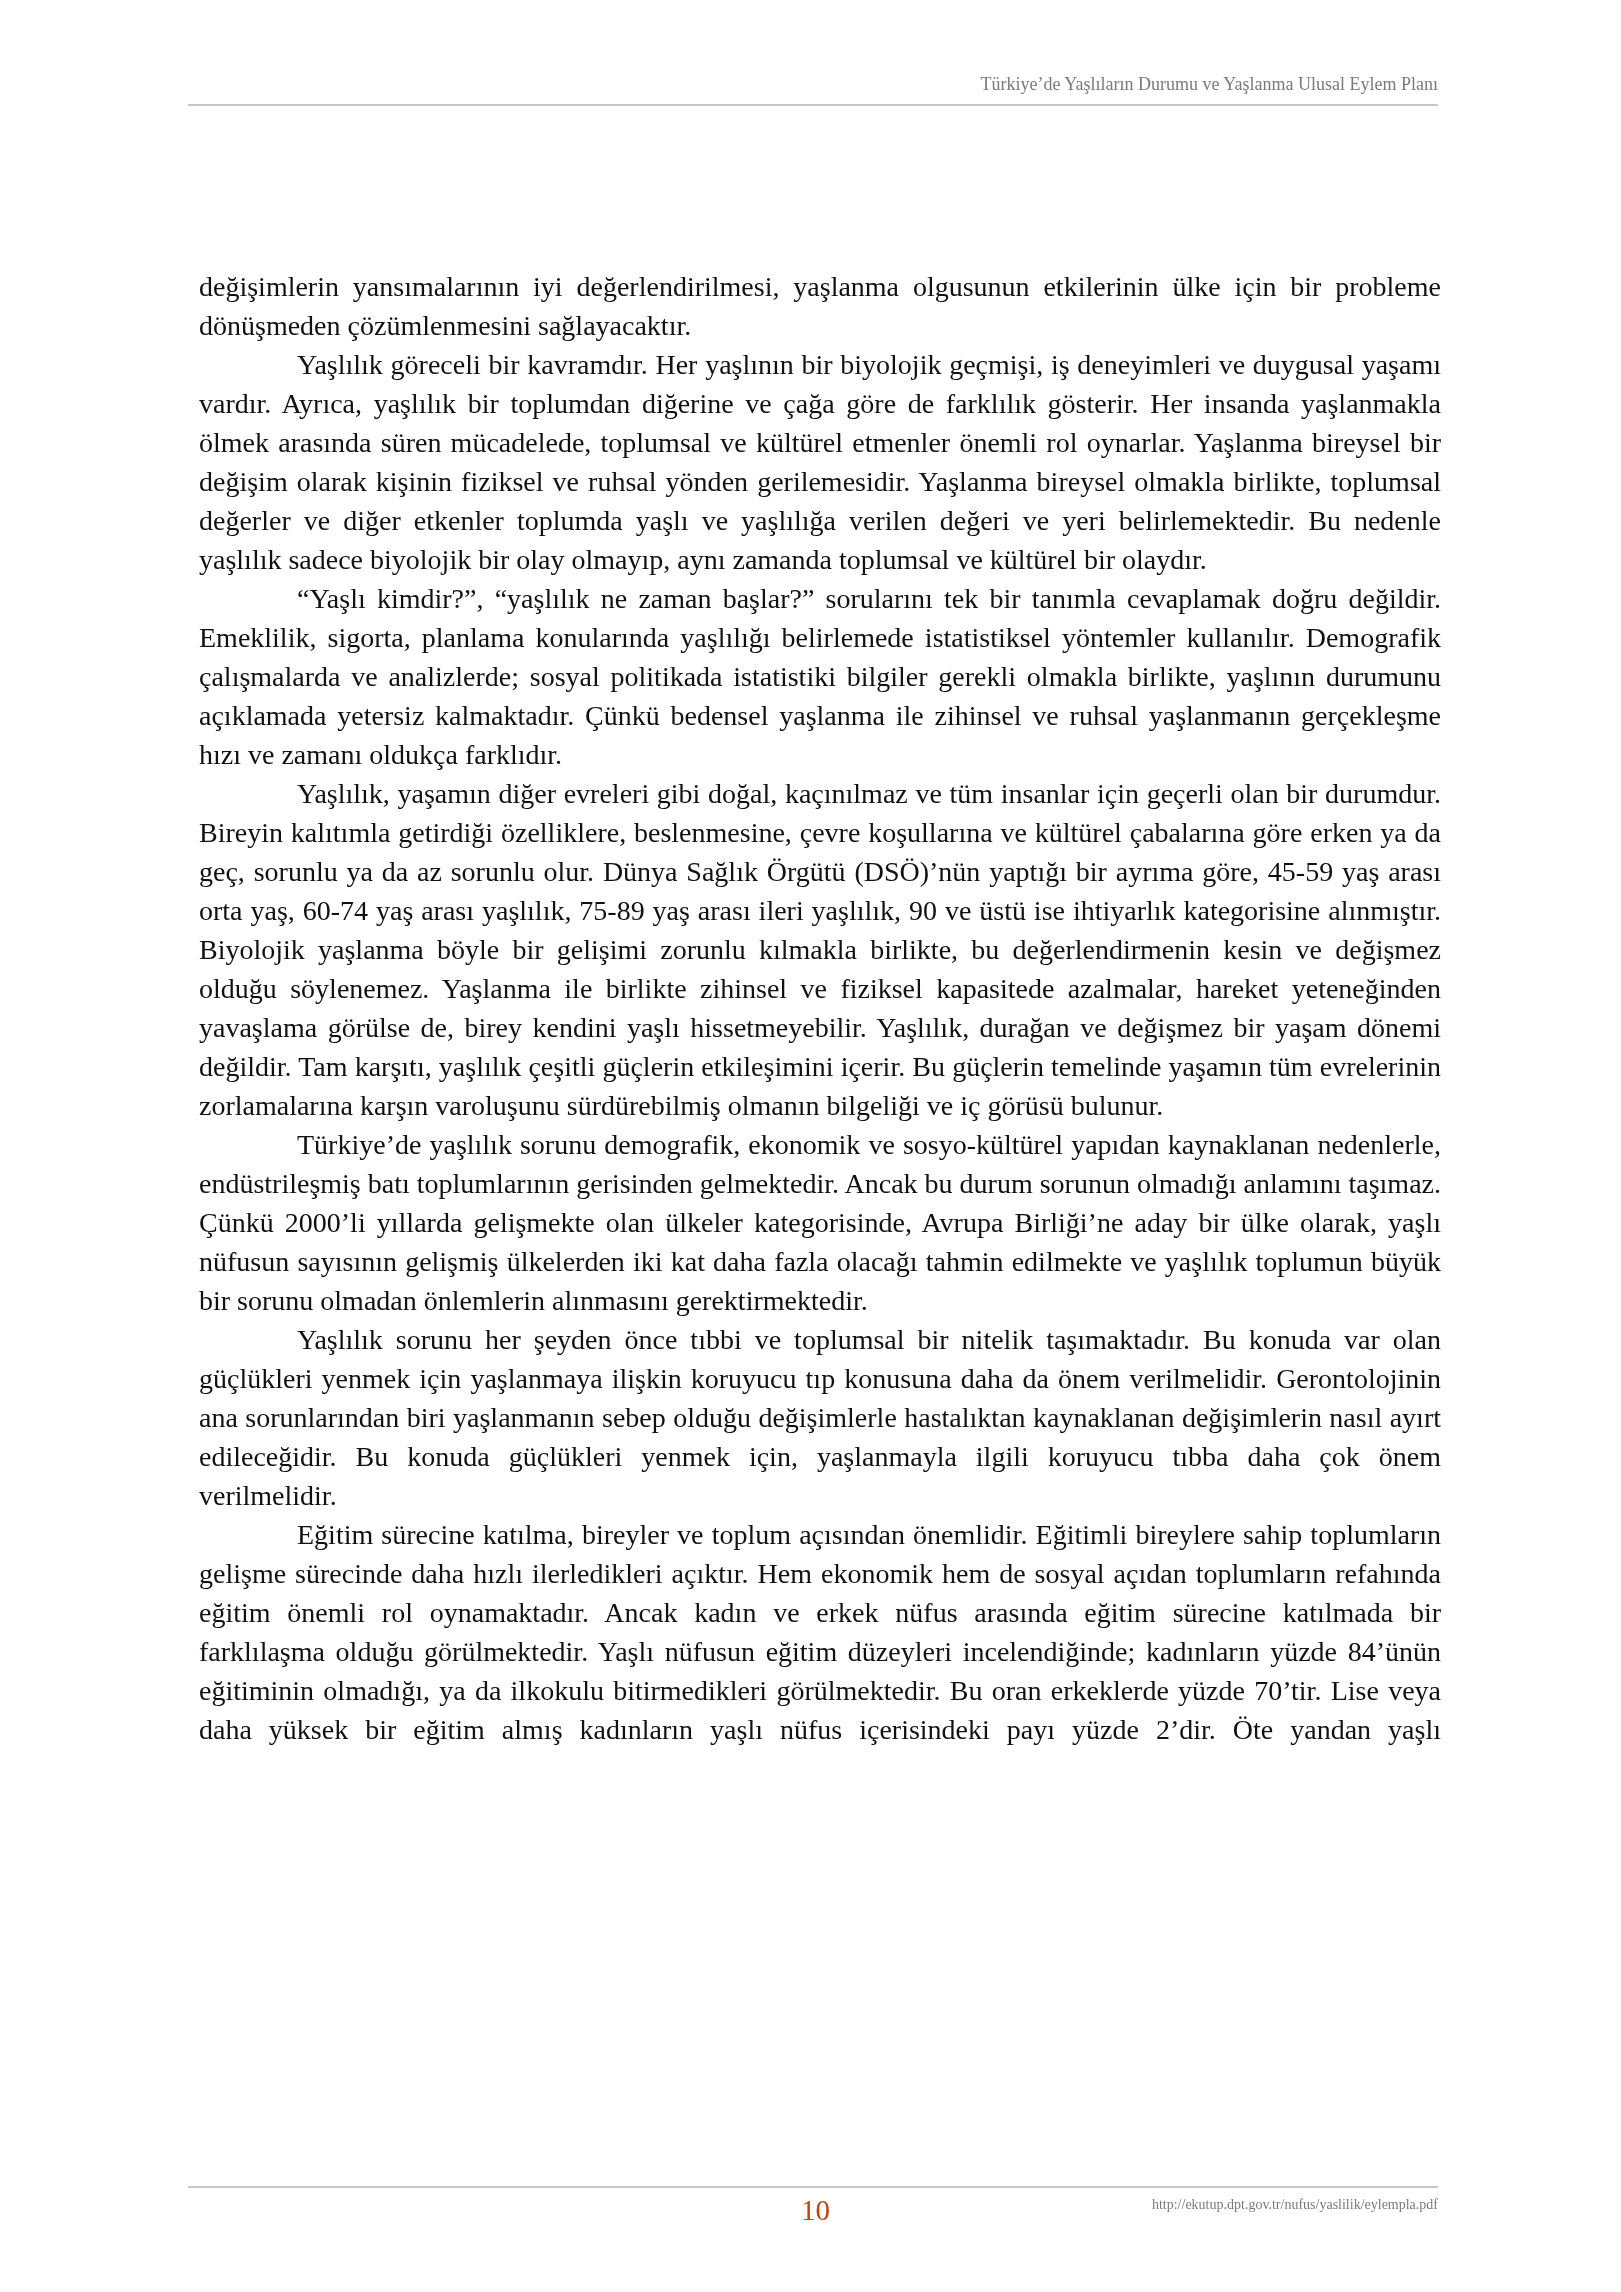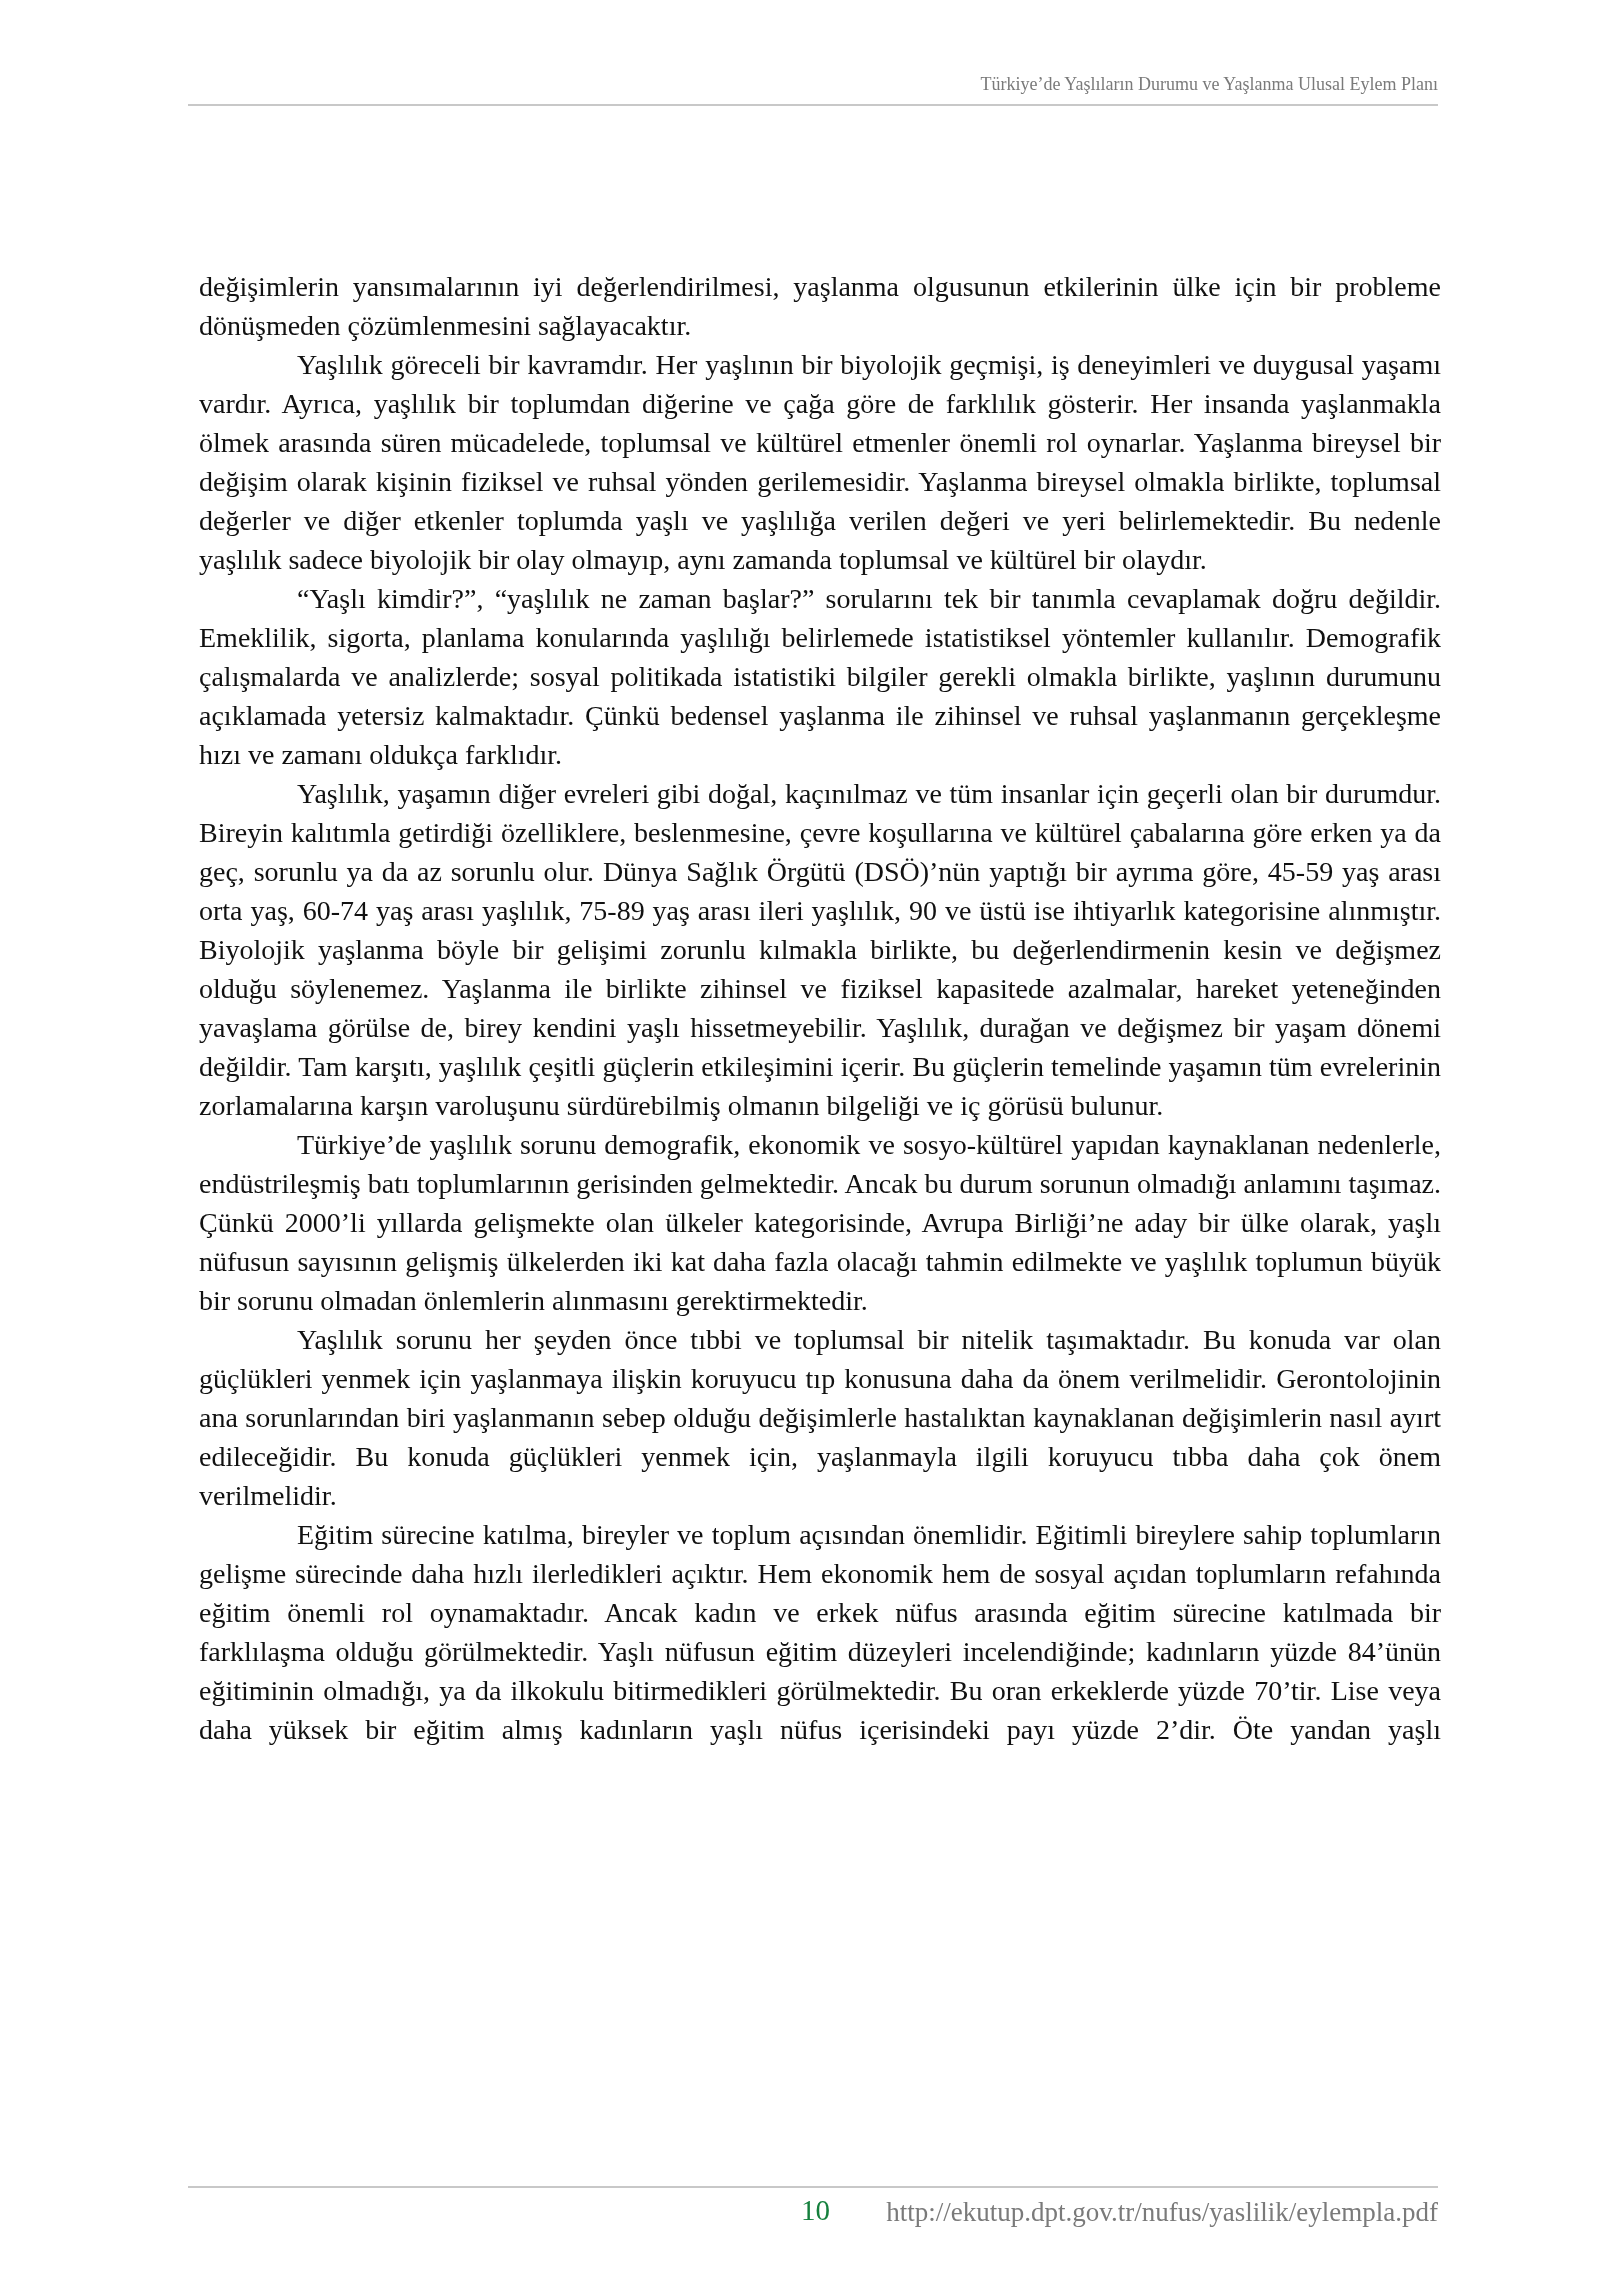--- a/index.html
+++ b/index.html
@@ -5,22 +5,22 @@
   html, body { margin: 0; padding: 0; background: #ffffff; }
   body { width: 1621px; height: 2293px; position: relative; overflow: hidden;
          font-family: "Liberation Serif", "DejaVu Serif", serif; color: #111; }
   .header-title { position: absolute; right: 183px; top: 74px; font-size: 18px; color: #7a7a7a; white-space: nowrap; }
   .header-rule { position: absolute; left: 188px; width: 1250px; top: 104px; height: 2px; background: #c8c8c8; }
   .content { position: absolute; left: 199px; width: 1242px; top: 267px; font-size: 28px; line-height: 39px; }
   .content p { margin: 0; text-align: justify; text-align-last: left; }
   .content p.indent { text-indent: 98px; }
   .section-heading { font-weight: bold; margin: 59px 0 19.6px 98px !important; text-align: left !important; font-size: 28px; }
   .footer-rule { position: absolute; left: 188px; width: 1250px; top: 2186px; height: 2px; background: #c8c8c8; }
-  .page-number { position: absolute; left: 801px; top: 2194px; font-size: 29px; color: #15803d; }
-  .footer-url { position: absolute; right: 183px; top: 2197px; font-size: 27px; color: #7a7a7a; white-space: nowrap; }
+  .page-number { position: absolute; left: 801px; top: 2194px; font-size: 29px; color: #c2410c; }
+  .footer-url { position: absolute; right: 183px; top: 2197px; font-size: 14px; color: #7a7a7a; white-space: nowrap; }
 </style>
 </head>
 <body>
 
 <div class="header-title">Türkiye’de Yaşlıların Durumu ve Yaşlanma Ulusal Eylem Planı</div>
 <div class="header-rule"></div>
 
 <div class="content">
   <p>değişimlerin yansımalarının iyi değerlendirilmesi, yaşlanma olgusunun etkilerinin ülke için bir probleme dönüşmeden çözümlenmesini sağlayacaktır.</p>
   <p class="indent">Yaşlılık göreceli bir kavramdır. Her yaşlının bir biyolojik geçmişi, iş deneyimleri ve duygusal yaşamı vardır. Ayrıca, yaşlılık bir toplumdan diğerine ve çağa göre de farklılık gösterir. Her insanda yaşlanmakla ölmek arasında süren mücadelede, toplumsal ve kültürel etmenler önemli rol oynarlar. Yaşlanma bireysel bir değişim olarak kişinin fiziksel ve ruhsal yönden gerilemesidir. Yaşlanma bireysel olmakla birlikte, toplumsal değerler ve diğer etkenler toplumda yaşlı ve yaşlılığa verilen değeri ve yeri belirlemektedir. Bu nedenle yaşlılık sadece biyolojik bir olay olmayıp, aynı zamanda toplumsal ve kültürel bir olaydır.</p>

